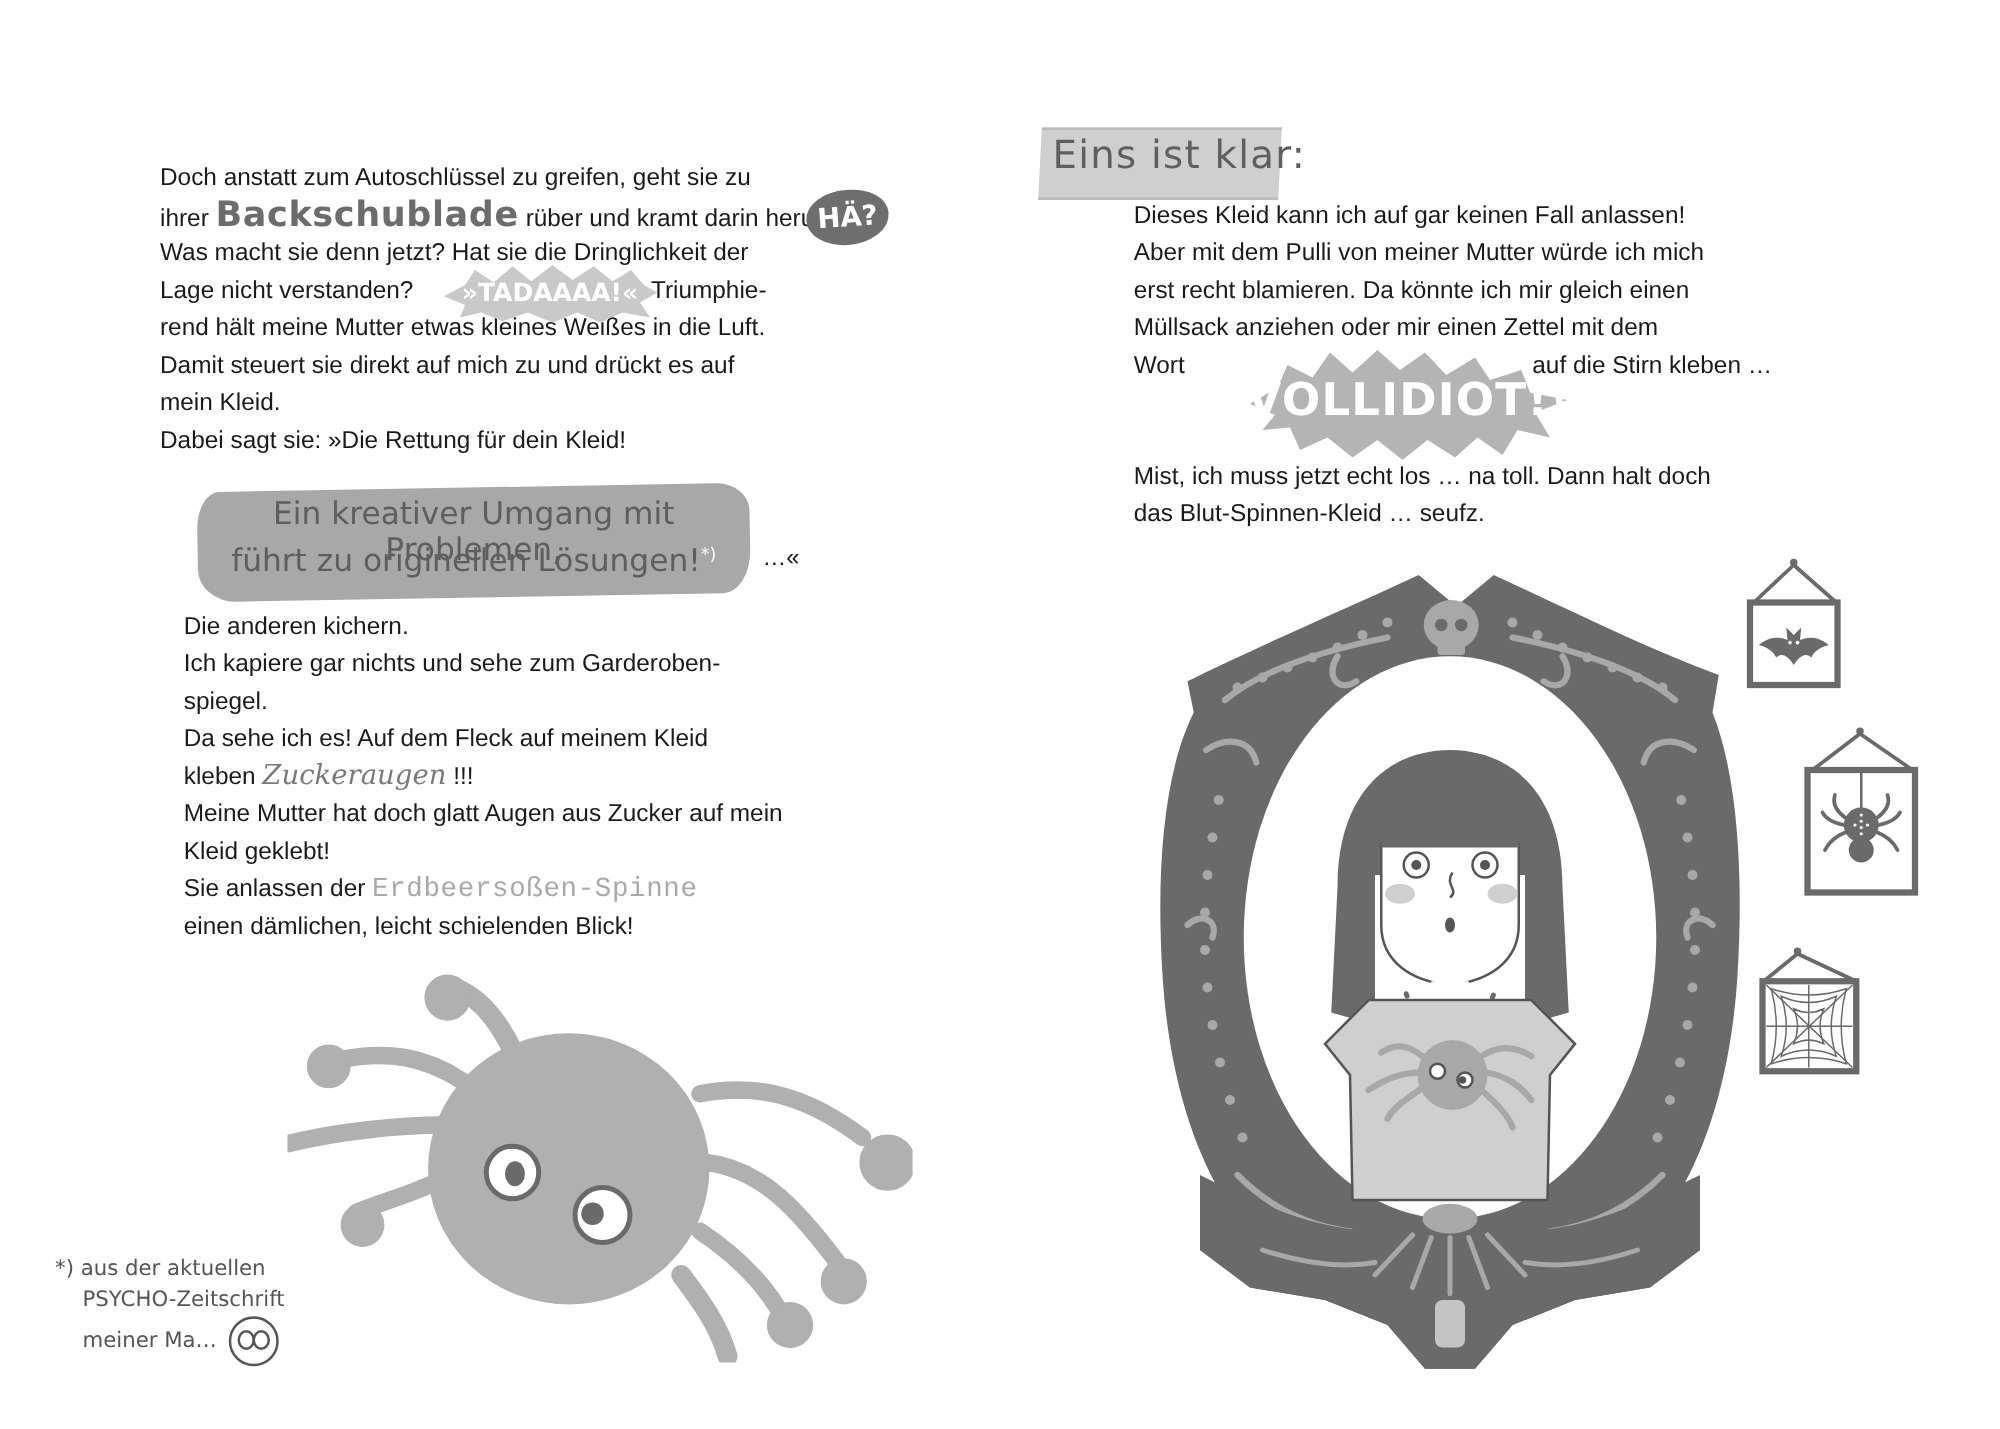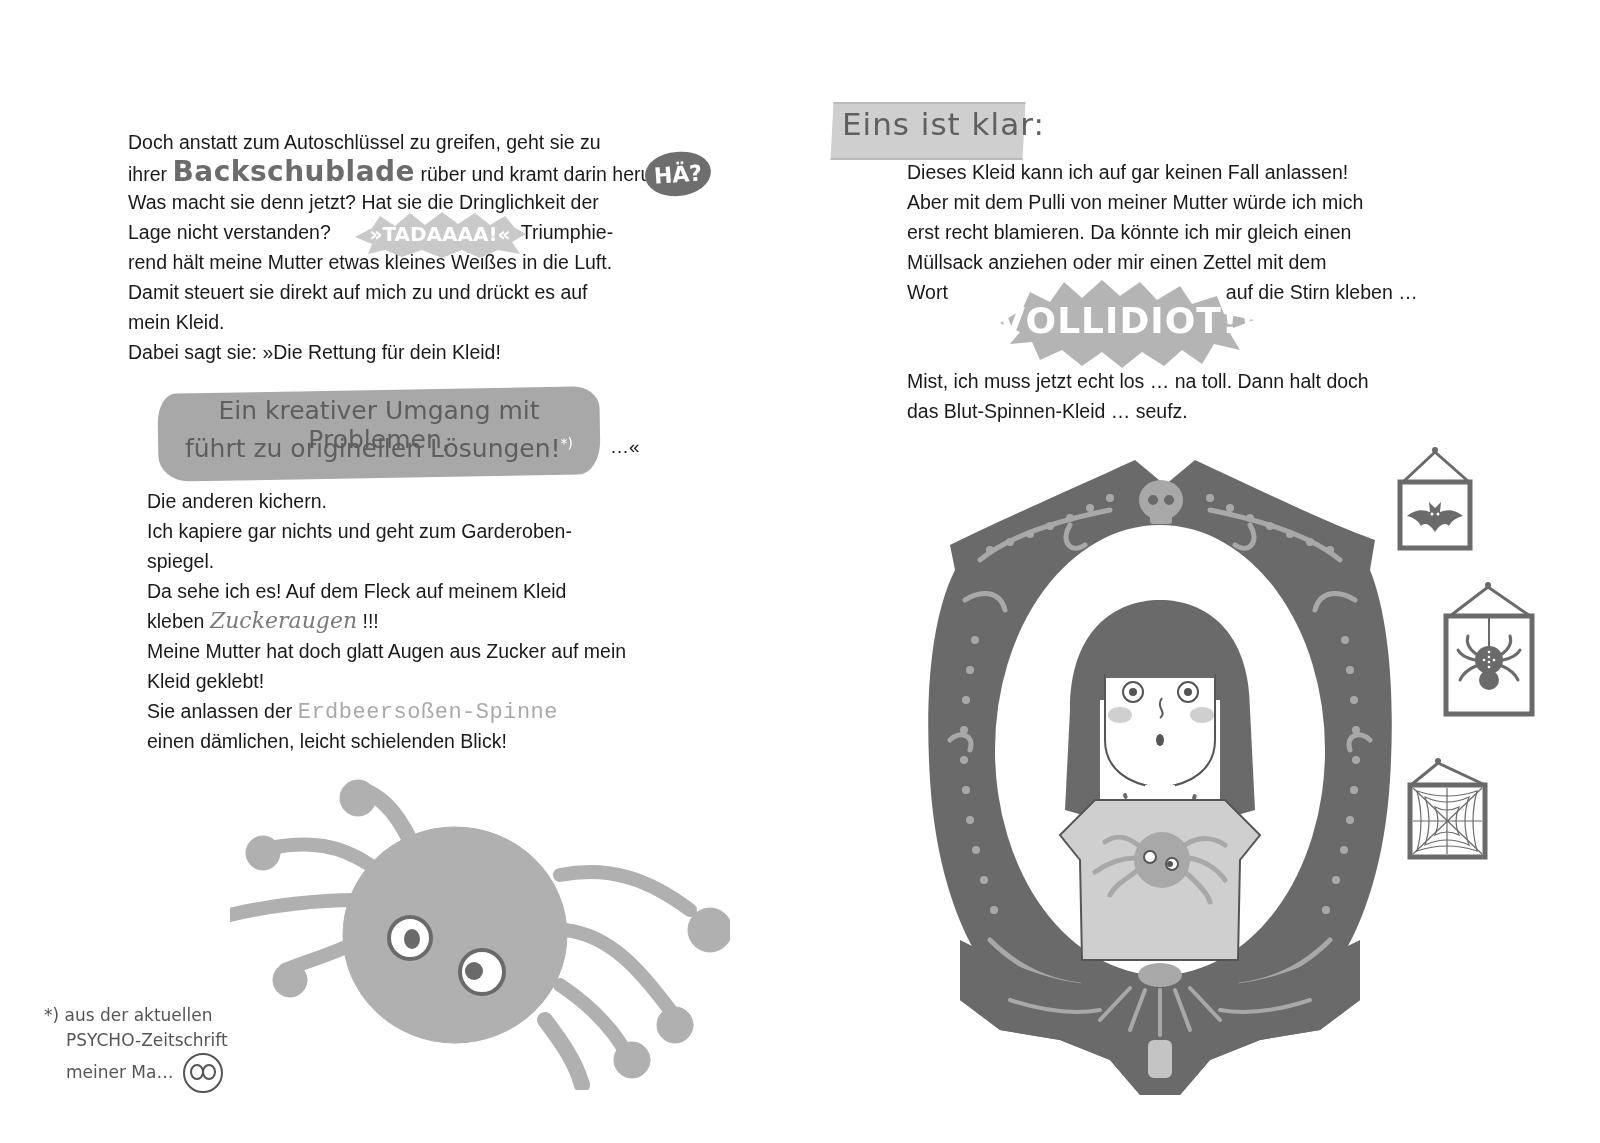--- a/index.html
+++ b/index.html
@@ -89,21 +89,21 @@
 
   <div class="quote-banner">
     <div class="bg"></div>
     <div class="txt l1">Ein kreativer Umgang mit Problemen,</div>
     <div class="txt l2"><span>führt zu originellen Lösungen!</span><sup>*)</sup></div>
   </div>
   <div class="quote-tail">…«</div>
 
   <div class="body-text" style="left:128px; top:486px;margin-left:19px;">
     <span class="line">Die anderen kichern.</span>
-    <span class="line">Ich kapiere gar nichts und geht zum Garderoben-</span>
+    <span class="line">Ich kapiere gar nichts und sehe zum Garderoben-</span>
     <span class="line">spiegel.</span>
     <span class="line">Da sehe ich es! Auf dem Fleck auf meinem Kleid</span>
     <span class="line">
       <span>kleben </span><span class="script" style="font-size:22px;">Zuckeraugen</span><span> !!!</span>
     </span>
     <span class="line">Meine Mutter hat doch glatt Augen aus Zucker auf mein</span>
     <span class="line">Kleid geklebt!</span>
     <span class="line">
       <span>Sie anlassen der </span><span class="hand hand-light" style="font-size:22px; font-weight:normal;font-family:Liberation Mono, monospace;">Erdbeersoßen-Spinne</span>
     </span>

